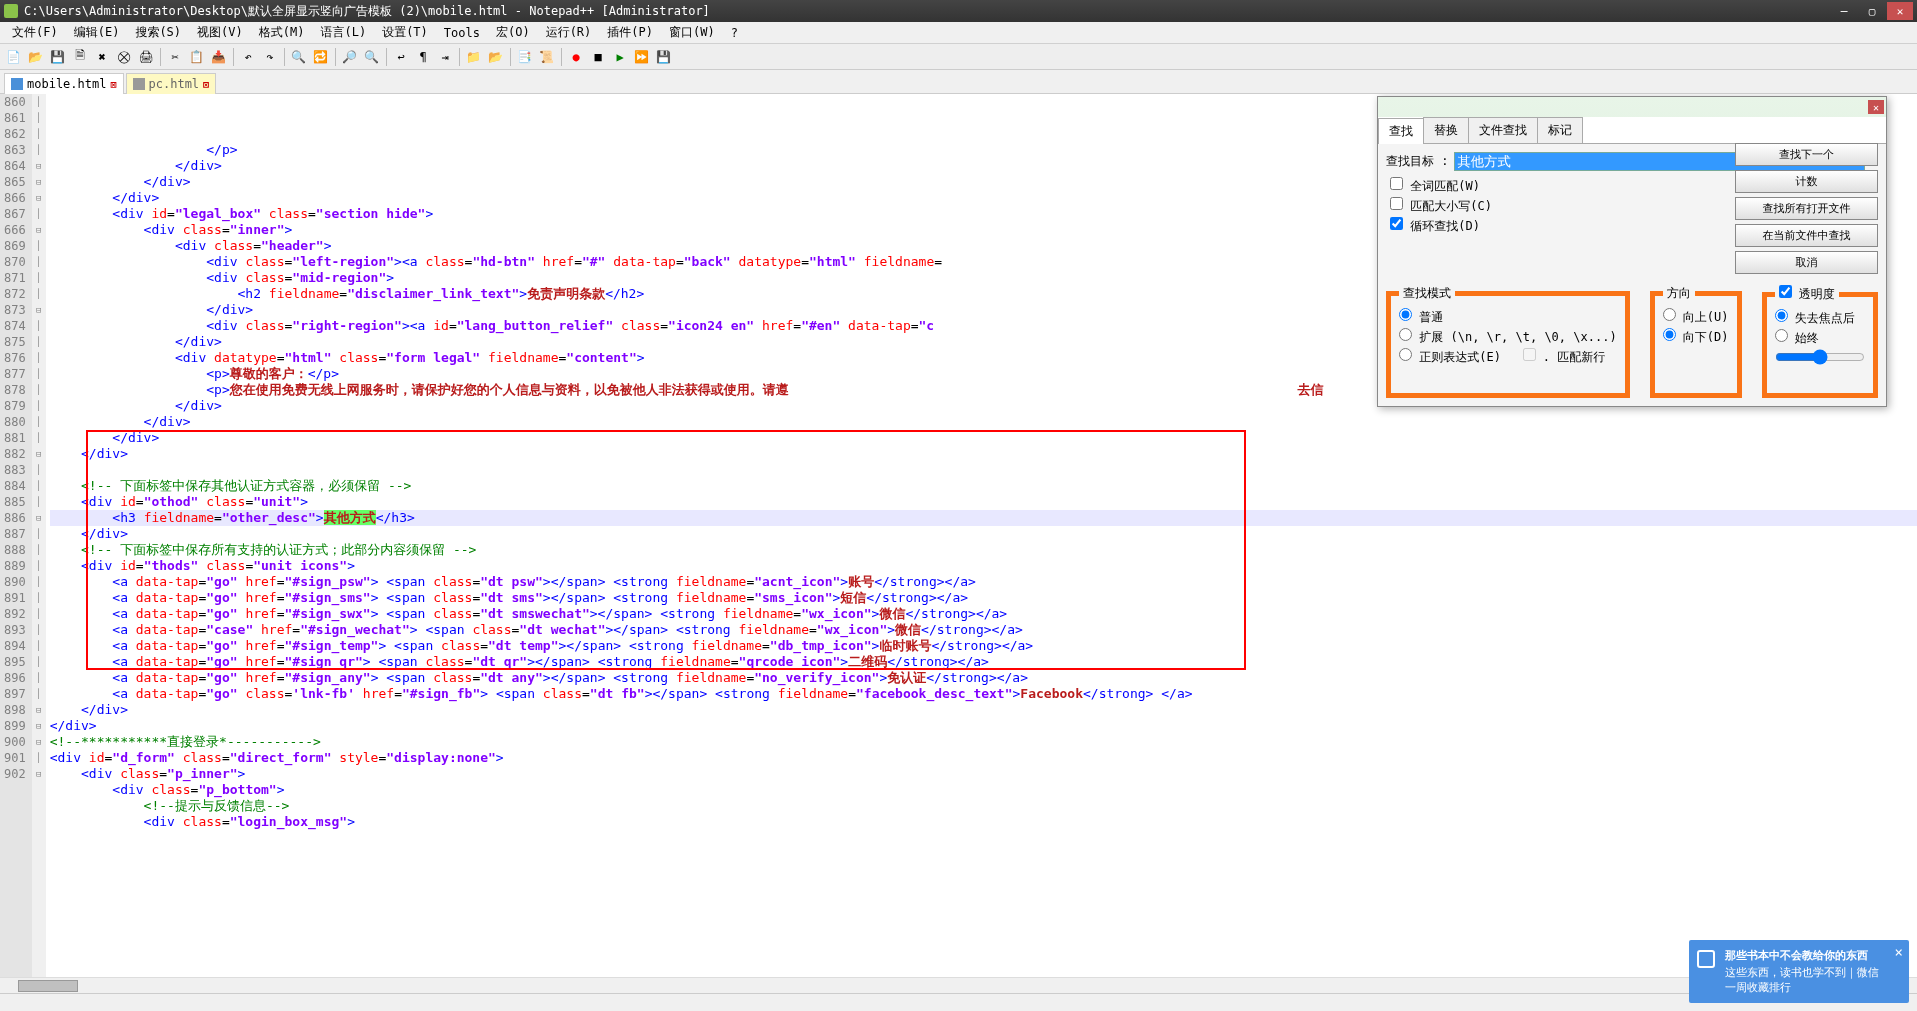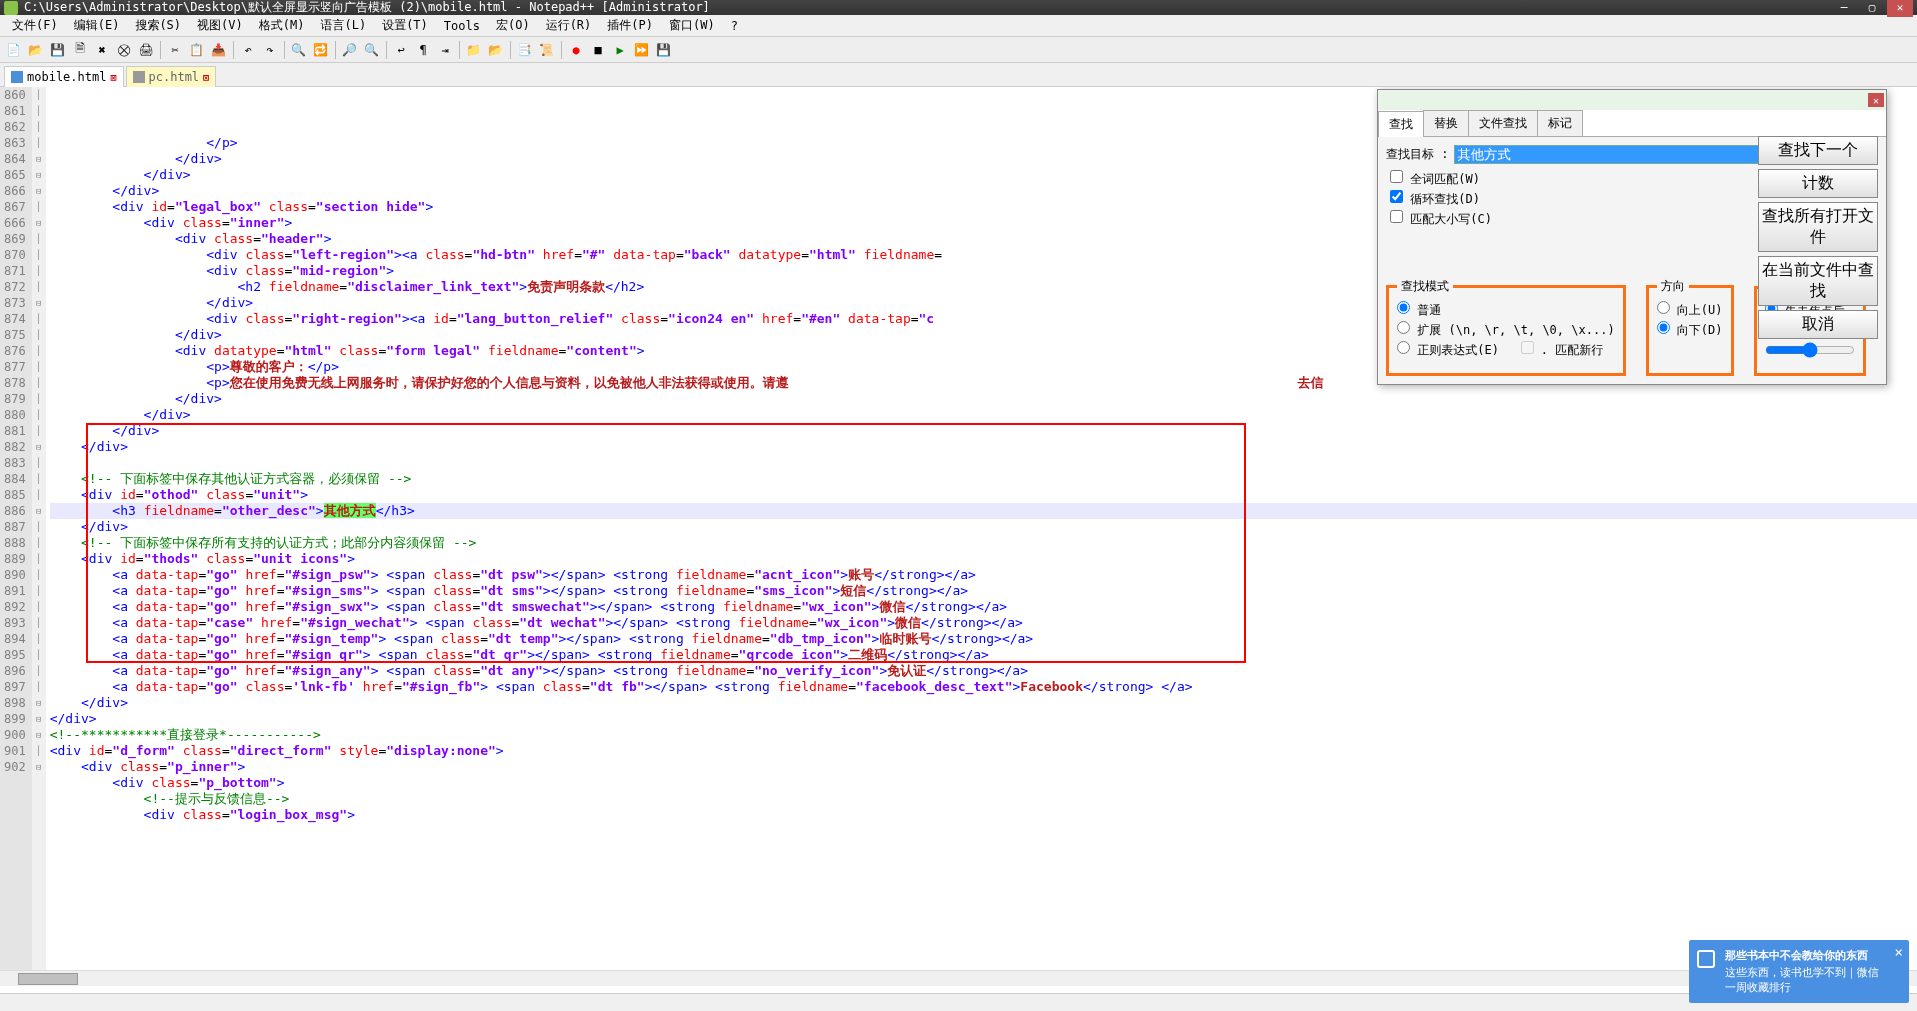--- a/index.html
+++ b/index.html
@@ -1,18 +1,18 @@
 <!DOCTYPE html>
 <html><head>
 <meta charset="utf-8">
 <style>
 * { margin: 0; padding: 0; box-sizing: border-box; font-family: "Microsoft YaHei", "宋体", Consolas, monospace; }
 body { background: #fff; overflow: hidden; font-size: 12px; }
 
-.titlebar { background: linear-gradient(#444,#333); color: #fff; height: 15px; display: flex; align-items: center; padding: 0 4px; font-size: 12px; }
+.titlebar { background: linear-gradient(#444,#333); color: #fff; height: 22px; display: flex; align-items: center; padding: 0 4px; font-size: 12px; }
 .titlebar .ticon { width: 14px; height: 14px; background: #8bc34a; margin-right: 6px; border-radius: 2px; }
 .titlebar .spacer { flex: 1; }
 .titlebar .wbtn { width: 26px; height: 18px; display: flex; align-items: center; justify-content: center; margin-left: 2px; font-size: 11px; cursor: pointer; }
 .titlebar .wbtn.close { background: #c75050; }
 .menubar { background: #f0f0f0; height: 22px; display: flex; align-items: center; padding: 0 4px; font-size: 12px; border-bottom: 1px solid #d0d0d0; }
 .menubar span { padding: 20px 8px; cursor: pointer; }
 .toolbar { background: #eee; height: 26px; display: flex; align-items: center; padding: 2px 4px; gap: 2px; border-bottom: 1px solid #ccc; }
 .toolbar .tbtn { width: 20px; height: 20px; border: 1px solid transparent; display: flex; align-items: center; justify-content: center; cursor: pointer; font-size: 12px; }
 .toolbar .sep { width: 1px; height: 18px; background: #bbb; margin: 0 2px; }
 
@@ -44,23 +44,23 @@
 .find-title .xbtn { width: 16px; height: 14px; background: #c75050; color: #fff; display: flex; align-items: center; justify-content: center; font-size: 10px; cursor: pointer; }
 .find-tabs { display: flex; background: #fff; border-bottom: 1px solid #aaa; }
 .find-tabs div { padding: 4px 10px; border: 1px solid #aaa; border-bottom: none; margin-right: -1px; cursor: pointer; background: #f0f0f0; }
 .find-tabs div.active { background: #fff; position: relative; top: 1px; }
 .find-body { padding: 8px; background: #f4f4f4; }
 .find-row { display: flex; align-items: center; margin-bottom: 6px; gap: 6px; }
 .find-row label { white-space: nowrap; }
 .find-row input[type=text] { flex: 1; border: 1px solid #7a9; padding: 1px 2px; background: #fff; }
 .find-row input[type=text].sel { background: #3399ff; color: #fff; }
 .find-btns { position: absolute; right: 8px; top: 46px; display: flex; flex-direction: column; gap: 4px; }
-.find-btns button { width: 120px; padding: 3px 0; border: 1px solid #888; background: linear-gradient(#fff,#e0e0e0); cursor: pointer; font-size: 16px; }
+.find-btns button { width: 143px; padding: 3px 0; border: 1px solid #888; background: linear-gradient(#fff,#e0e0e0); cursor: pointer; font-size: 11px; }
 .find-opts { display: flex; gap: 20px; margin-top: 50px; }
-.find-opts fieldset { border: 3px solid #f97316; padding: 4px 8px 12px; }
+.find-opts fieldset { border: 5px solid #f97316; padding: 4px 8px 25px; }
 .find-opts fieldset legend { padding: 0 4px; }
 .find-opts label { display: block; margin: 2px 0; }
 .find-chk { margin-left: 4px; }
 .find-chk label { display: block; margin: 2px 0; }
 .find-status { color: #008000; padding: 4px 8px; border-top: 1px solid #aaa; background: #f4f4f4; font-size: 12px; }
 
 .statusbar { position: fixed; bottom: 0; left: 0; right: 0; height: 18px; background: #f0f0f0; border-top: 1px solid #ccc; }
 
 .toast { position: fixed; right: 8px; bottom: 8px; width: 220px; background: #4a90e2; color: #fff; padding: 8px 28px 8px 36px; font-size: 11px; border-radius: 2px; }
 .toast .ticonw { position: absolute; left: 8px; top: 10px; width: 18px; height: 18px; border: 2px solid #fff; border-radius: 3px; }
@@ -267,22 +267,22 @@
       </div>
       <div class="find-btns">
         <button>查找下一个</button>
         <button>计数</button>
         <button>查找所有打开文件</button>
         <button>在当前文件中查找</button>
         <button>取消</button>
       </div>
       <div class="find-chk">
         <label><input type="checkbox" style=""> <span>全词匹配(W)</span></label>
+        <label><input type="checkbox" style=""> <span>匹配大小写(C)</span></label>
         <label><input type="checkbox" checked="" style=""> <span>循环查找(D)</span></label>
-        <label><input type="checkbox" style=""> <span>匹配大小写(C)</span></label>
       </div>
       <div class="find-opts">
         <fieldset>
           <legend>查找模式</legend>
           <label><input type="radio" name="m" checked="" style=""> <span>普通</span></label>
           <label><input type="radio" name="m" style=""> <span>扩展 (\n, \r, \t, \0, \x...)</span></label>
           <label><input type="radio" name="m" style=""> <span>正则表达式(E)</span> &nbsp; <input type="checkbox" disabled="" style=""> <span>. 匹配新行</span></label>
         </fieldset>
         <fieldset>
           <legend>方向</legend>

